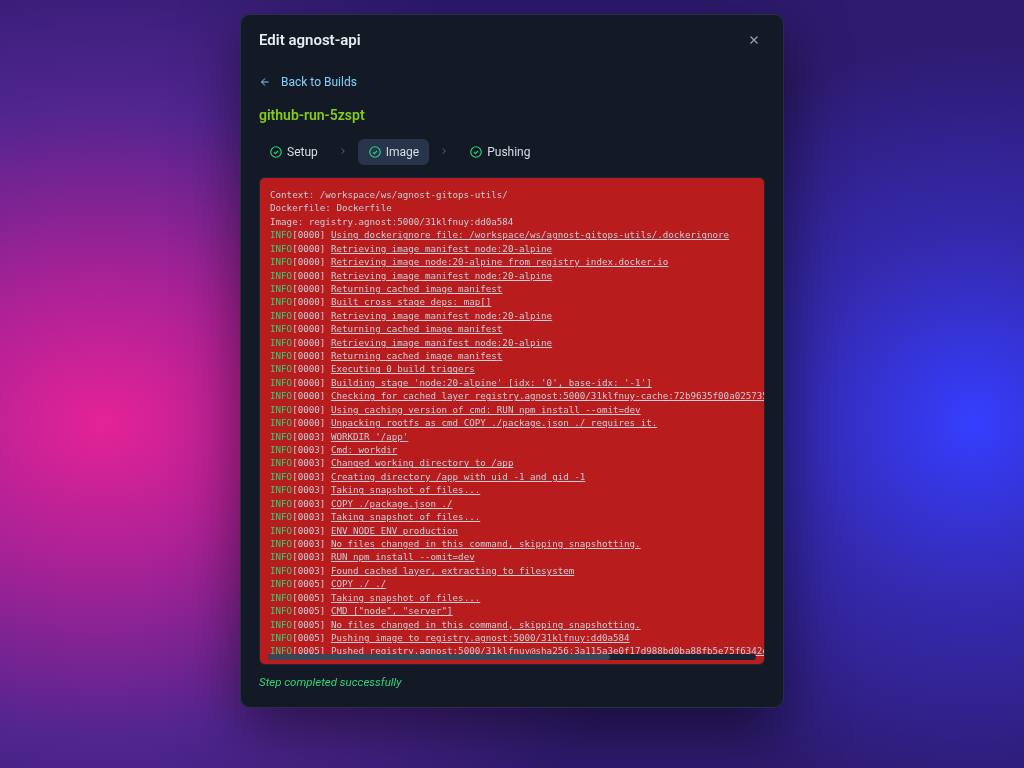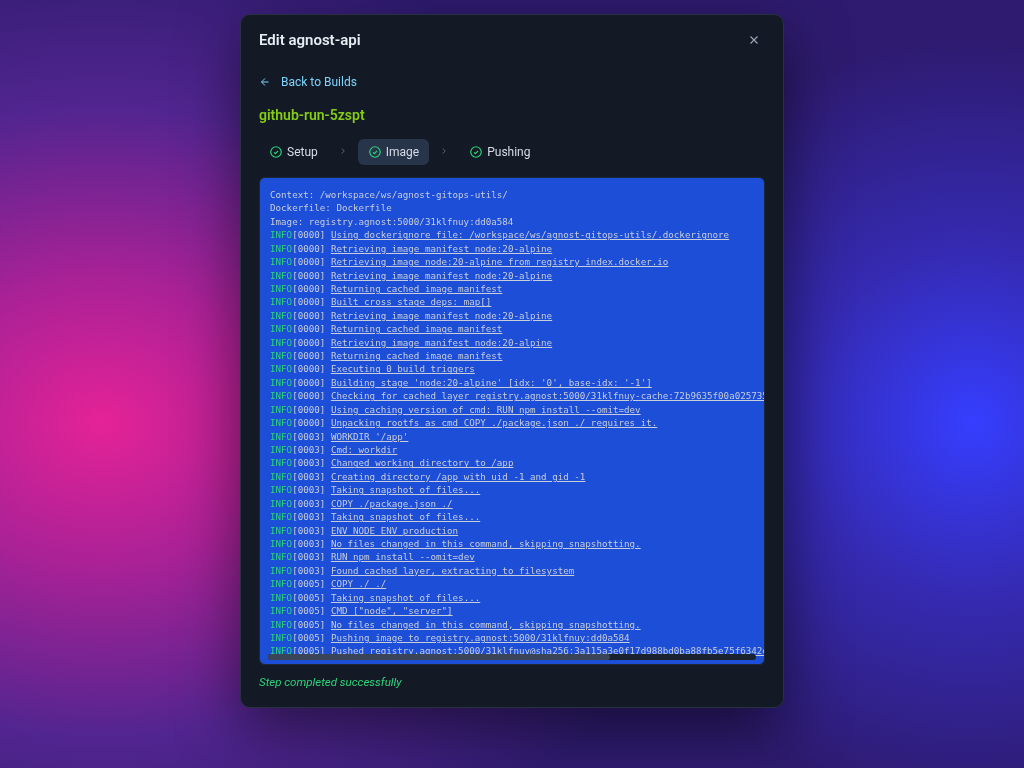--- a/index.html
+++ b/index.html
@@ -54,21 +54,21 @@
   .run-title { color:#84cc16; font-size:14px; font-weight:600; margin-bottom: 16px;}
   .steps { display:flex; align-items:center; gap:10px; margin-bottom: 12px; }
   .step { display:flex; align-items:center; gap:4px; padding:6px 10px; border-radius:6px; font-size:12px; color:#d7dde6;}
   .step.active { background:#27344a; }
   .step .ico { width:14px; height:14px; display:flex; align-items:center; justify-content:center; }
   .step .ico svg { width:14px; height:14px; }
   .chev { color:#6a7486; font-size:11px; }
   .chev svg{width:10px;height:10px;}
   .ok { color:#2dd47a; }
   .log-box {
-    background:#1d4ed8;
+    background:#b91c1c;
     border:1px solid #1e2736;
     border-radius:6px;
     padding:10px 10px 8px 10px;
     font-family: ui-monospace, SFMono-Regular, Menlo, Consolas, monospace;
     font-size:9.2px;
     line-height: 1.46;
     color:#c7ced9;
     height: 488px;
     overflow:hidden;
     white-space: pre;

